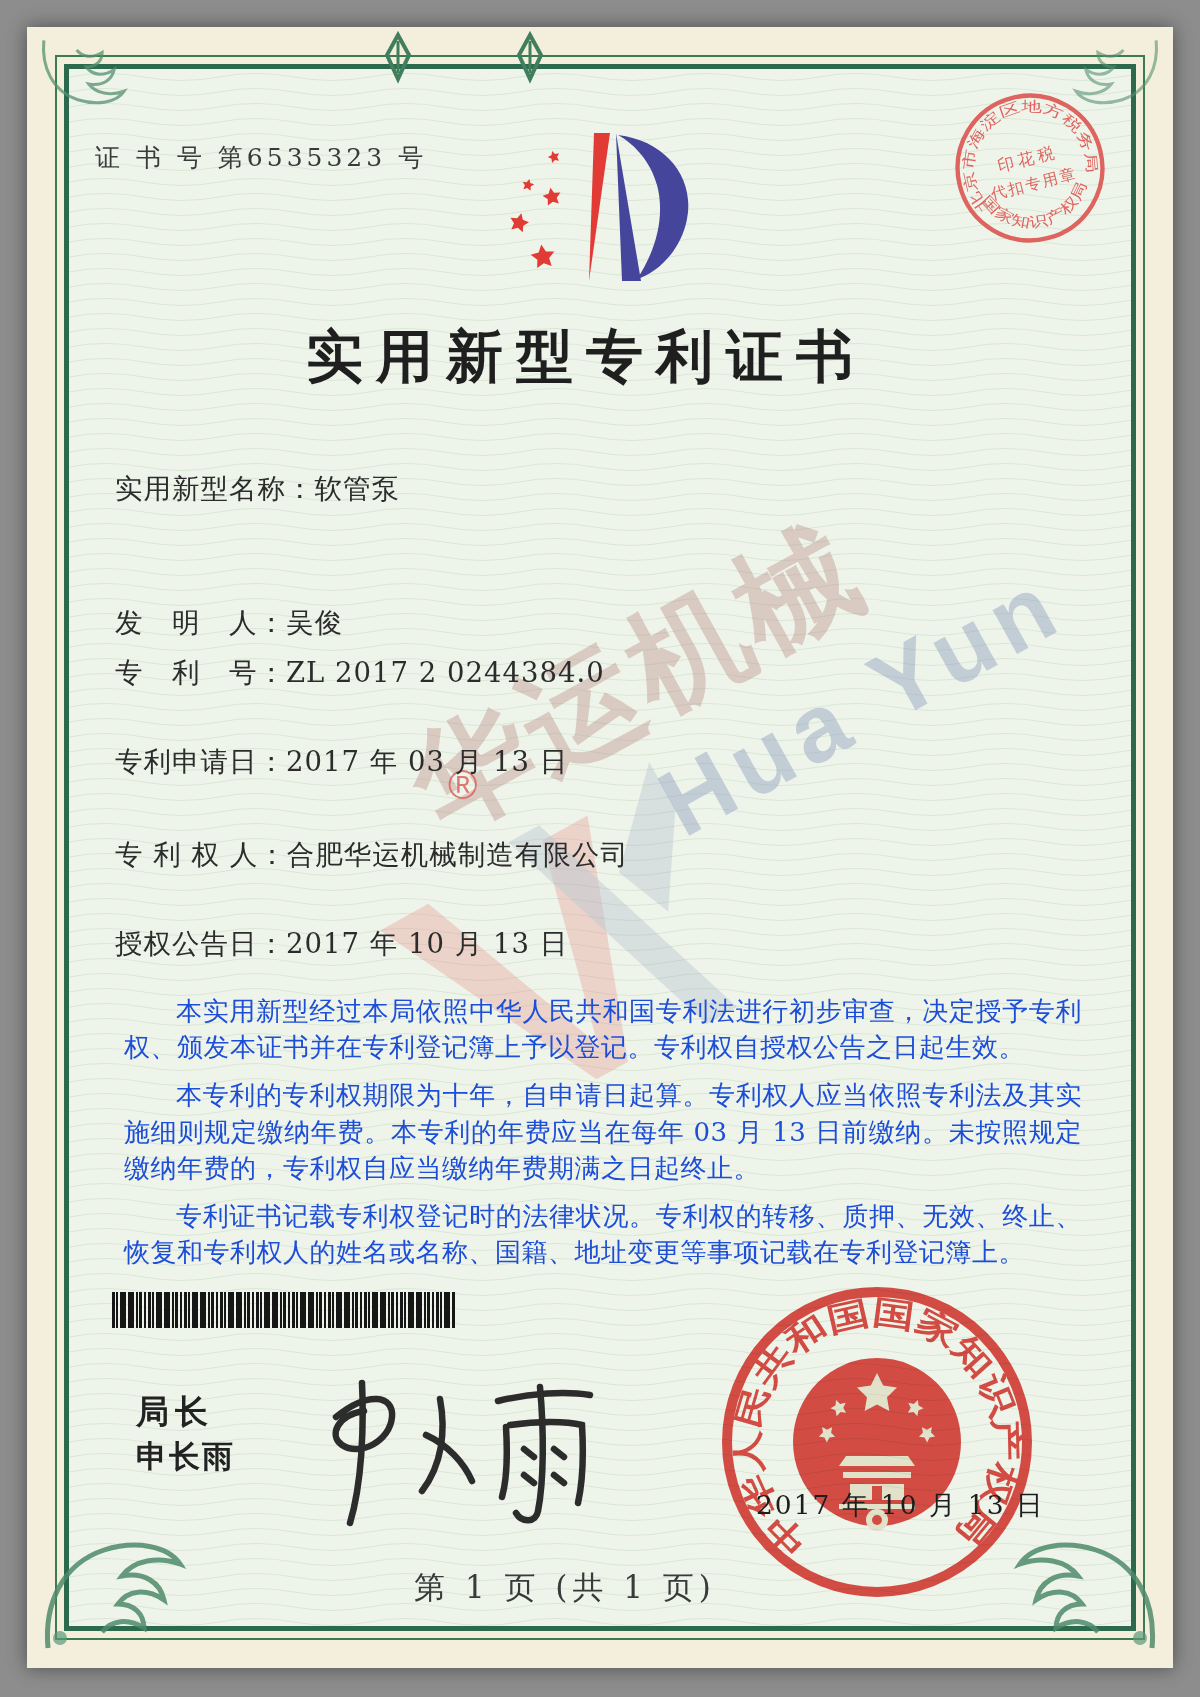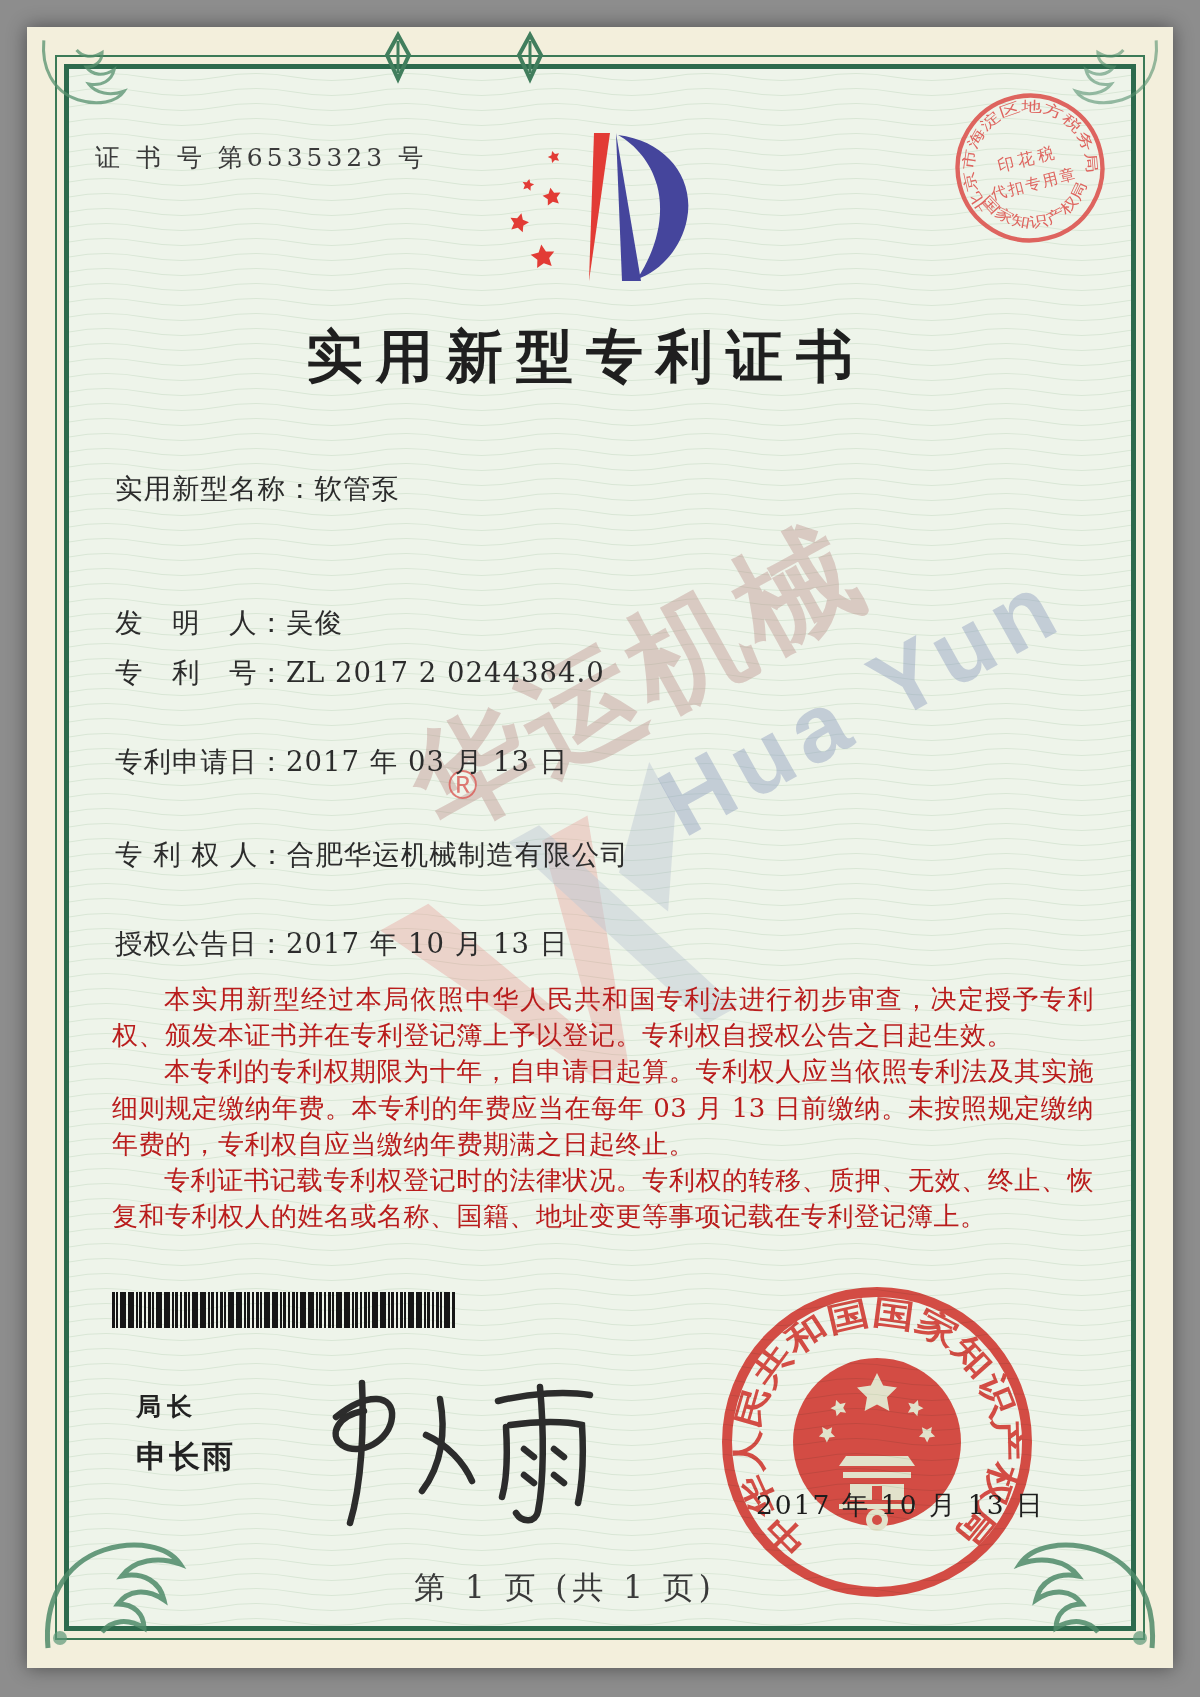--- a/index.html
+++ b/index.html
@@ -11,28 +11,28 @@
   .frame-inner{position:absolute;inset:37px;border:5px solid #2d6a4d;pointer-events:none;}
   .paper{position:absolute;inset:42px;background:#eef4ea;overflow:hidden;}
   .guilloche{position:absolute;inset:0;z-index:0;}
   
   .cert-number{position:absolute;left:26px;top:72px;font-size:25px;letter-spacing:4px;color:#3a3a3a;z-index:2;}
   .cnipa-logo{position:absolute;left:428px;top:56px;z-index:2;}
   .title{position:absolute;left:0;top:250px;width:100%;margin:0 0 0 -14px;text-align:center;
          font-size:57px;font-weight:600;letter-spacing:13px;color:#1f1f1f;z-index:2;}
   .field{position:absolute;left:46px;font-size:27.5px;color:#2c2c2c;letter-spacing:1px;z-index:2;white-space:nowrap;}
   .paras{position:absolute;left:43px;top:912px;width:982px;z-index:2;}
-  .paras p{margin:0;font-size:26px;line-height:36.2px;color:#b91c1c;text-indent:52px;
+  .paras p{margin:12px;font-size:26px;line-height:36.2px;color:#1d4ed8;text-indent:52px;
            text-align:justify;letter-spacing:.5px;}
   .barcode{position:absolute;left:43px;top:1223px;width:343px;height:36px;z-index:2;
            background-image:
              repeating-linear-gradient(90deg,#161616 0 2px,transparent 2px 4px),
              repeating-linear-gradient(90deg,#161616 0 3px,transparent 3px 9px);}
   .director-label{position:absolute;left:67px;top:1321px;font-family:"Liberation Sans",sans-serif;
-           font-weight:bold;font-size:25px;color:#222;z-index:2;letter-spacing:6px;}
+           font-weight:bold;font-size:33px;color:#222;z-index:2;letter-spacing:6px;}
   .director-name{position:absolute;left:67px;top:1367px;font-family:Liberation Mono, monospace;
            font-weight:bold;font-size:31px;color:#222;z-index:2;letter-spacing:2px;}
   .signature{position:absolute;left:221px;top:1296px;z-index:3;}
   .seal{position:absolute;left:643px;top:1213px;z-index:3;opacity:.92;mix-blend-mode:multiply;}
   .seal-date{position:absolute;left:687px;top:1418px;font-size:26.5px;letter-spacing:2px;
            color:#1d1d1d;z-index:4;white-space:nowrap;}
   .footer{position:absolute;left:0;top:1498px;width:100%;margin-left:-35px;text-align:center;
            font-size:31px;letter-spacing:5px;color:#3a3a3a;z-index:2;}
   .tax-stamp{position:absolute;left:873px;top:11px;z-index:3;transform:rotate(-14deg);opacity:.9;}
   

